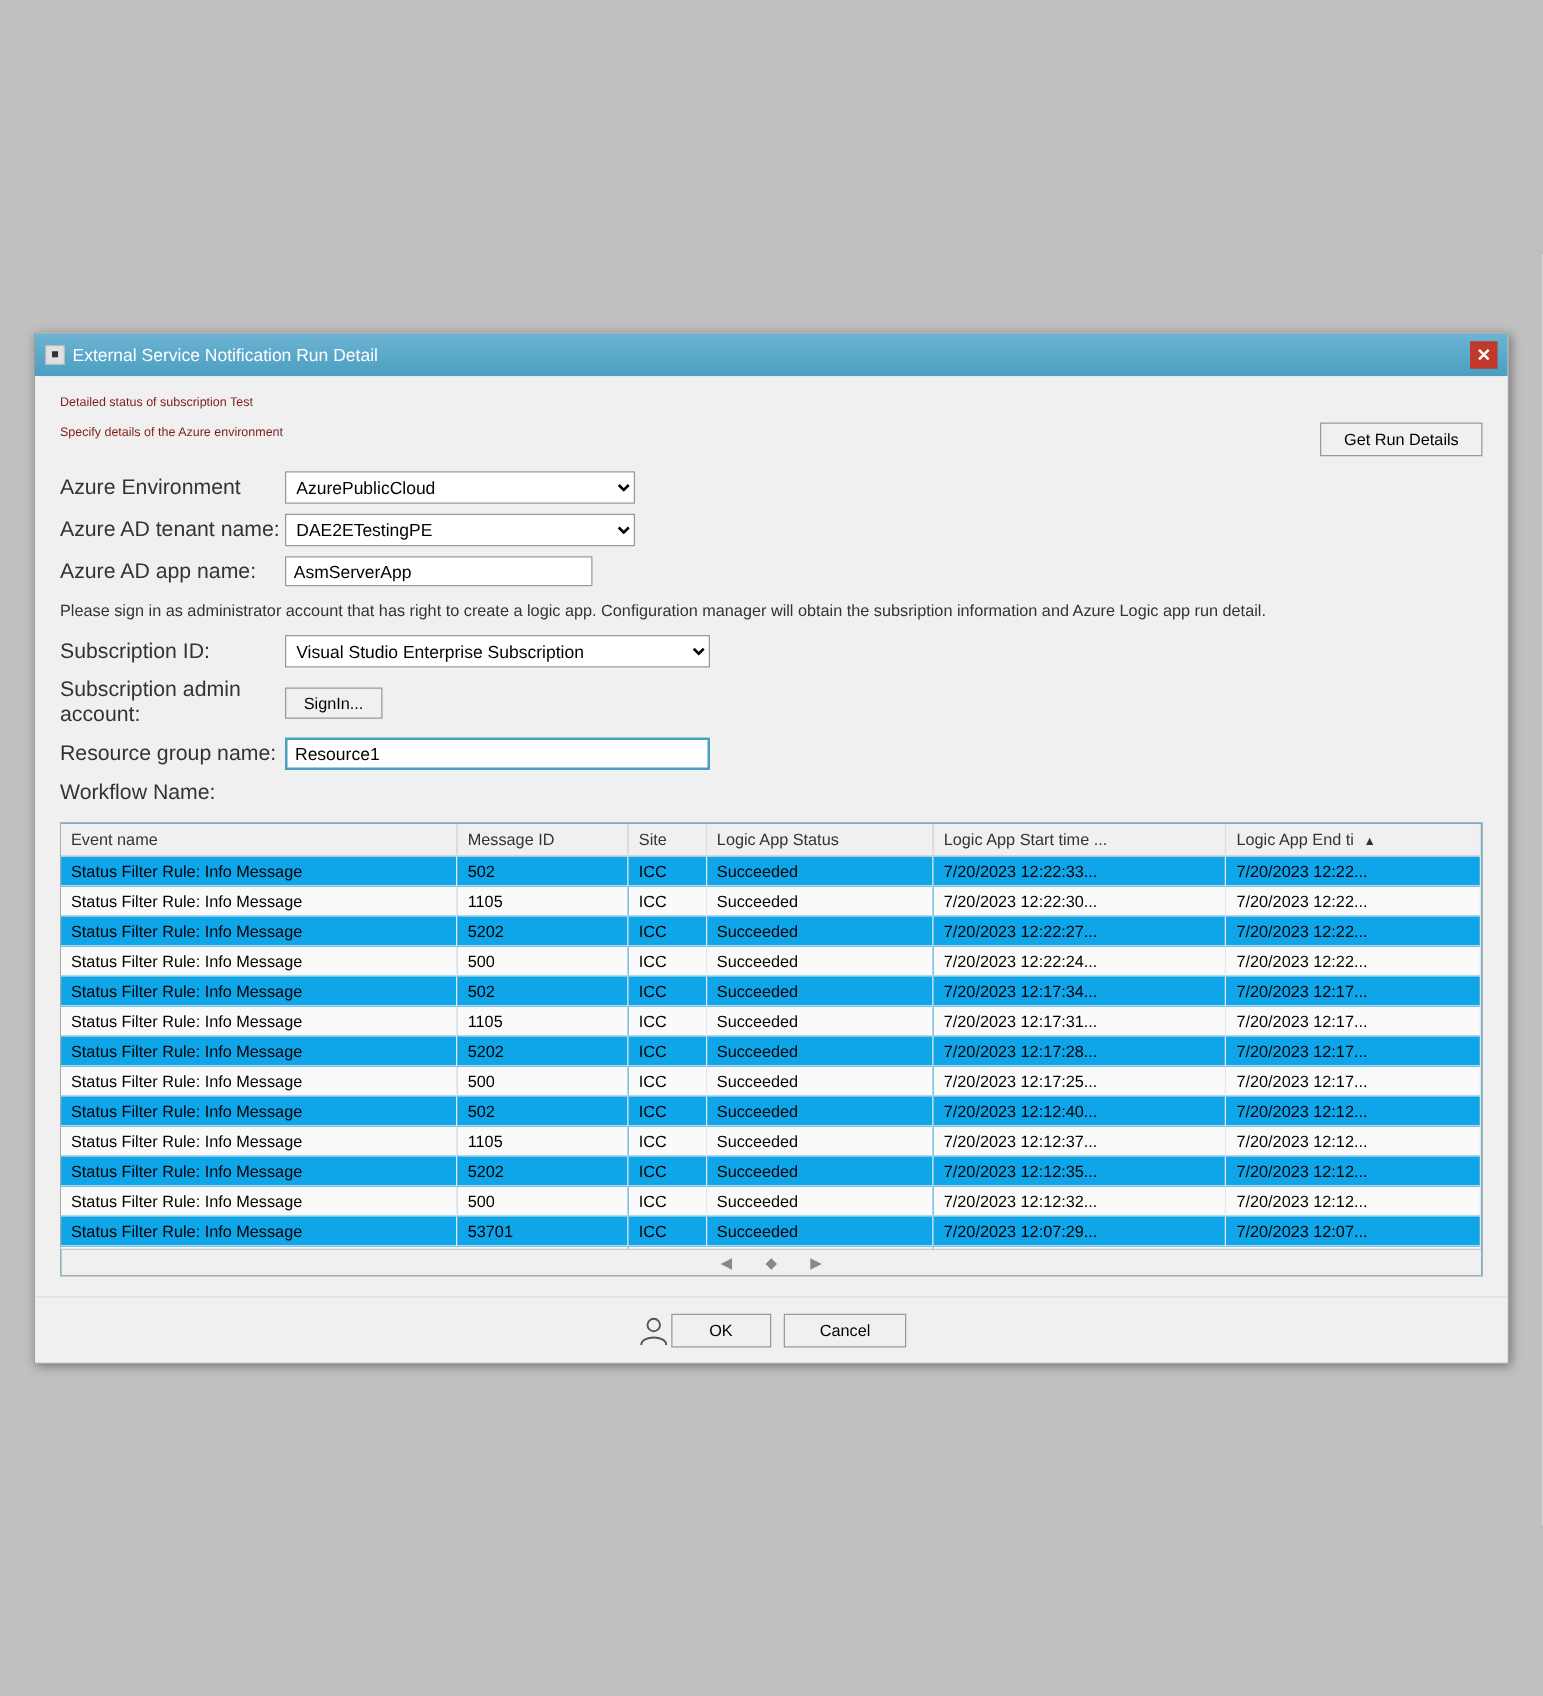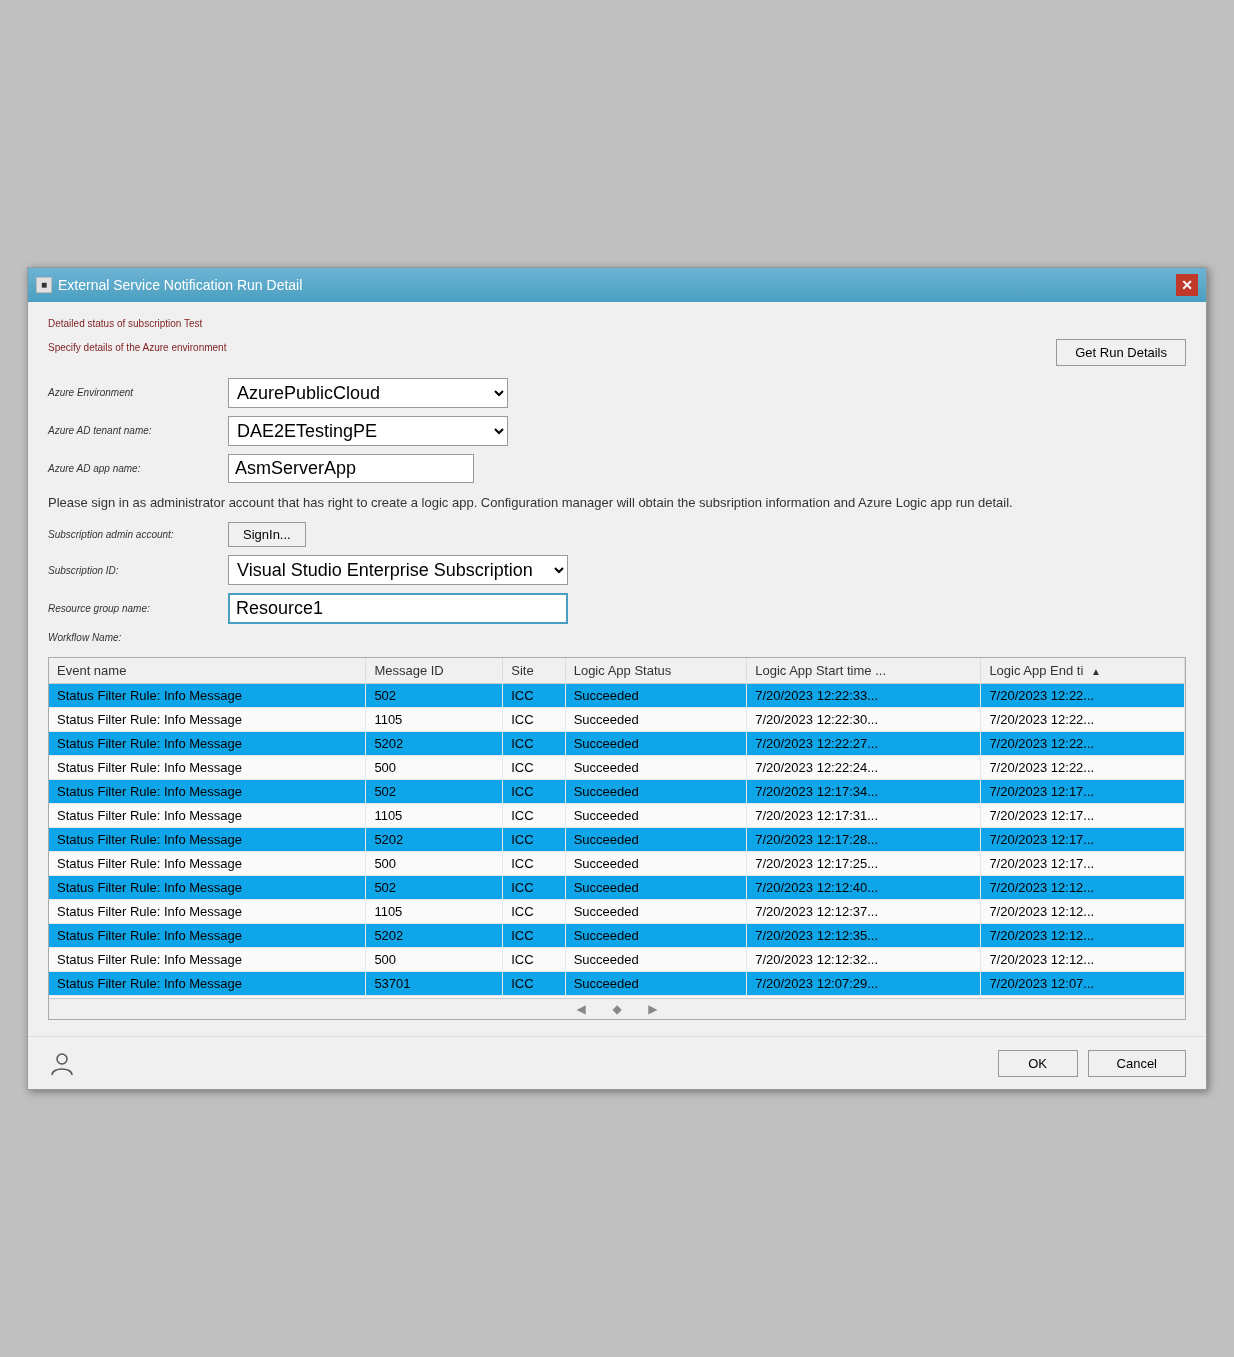--- a/index.html
+++ b/index.html
@@ -83,26 +83,25 @@
       cursor: pointer;
       white-space: nowrap;
     }
     .form-row {
       display: flex;
       align-items: center;
       margin-bottom: 8px;
     }
     .form-label {
       width: 180px;
-      font-size: 10px;
+      font-size: 17px;
       color: #333;
-      font-style: italic;
     }
     .form-control {
-      font-size: 18px;
+      font-size: 14px;
       padding: 3px 6px;
       border: 1px solid #999;
       background: white;
     }
     select.form-control {
       width: 280px;
       padding: 3px 4px;
     }
     input.form-control {
       width: 246px;
@@ -163,21 +162,21 @@
     .scrollbar-hint {
       background: #f0f0f0;
       border-top: 1px solid #ccc;
       padding: 3px 0;
       text-align: center;
       font-size: 12px;
       color: #888;
     }
     .bottom-bar {
       display: flex;
-      justify-content: space-between;
+      justify-content: center;
       align-items: center;
       padding: 12px 20px;
       background: #f0f0f0;
       border-top: 1px solid #ddd;
     }
     .bottom-icon {
       width: 28px;
       height: 28px;
       display: flex;
       align-items: center;
@@ -241,29 +240,29 @@
     </div>
 
     <div class="form-row">
       <span class="form-label">Azure AD app name:</span>
       <input class="form-control" type="text" value="AsmServerApp" style="">
     </div>
 
     <div class="notice-text">Please sign in as administrator account that has right to create a logic app. Configuration manager will obtain the subsription information and Azure Logic app run detail.</div>
 
     <div class="form-row">
-      <span class="form-label">Subscription admin account:</span>
-      <button class="signin-btn">SignIn...</button>
-    </div>
-
-    <div class="form-row">
       <span class="form-label">Subscription ID:</span>
       <select class="form-control" style="width:340px;">
         <option>Visual Studio Enterprise Subscription</option>
       </select>
+    </div>
+
+    <div class="form-row">
+      <span class="form-label">Subscription admin account:</span>
+      <button class="signin-btn">SignIn...</button>
     </div>
 
     <div class="form-row">
       <span class="form-label">Resource group name:</span>
       <input class="form-control" type="text" value="Resource1" style="width: 340px; border-color: rgb(74, 159, 192); border-width: 2px;">
     </div>
 
     <div class="form-row">
       <span class="form-label">Workflow Name:</span>
     </div>

